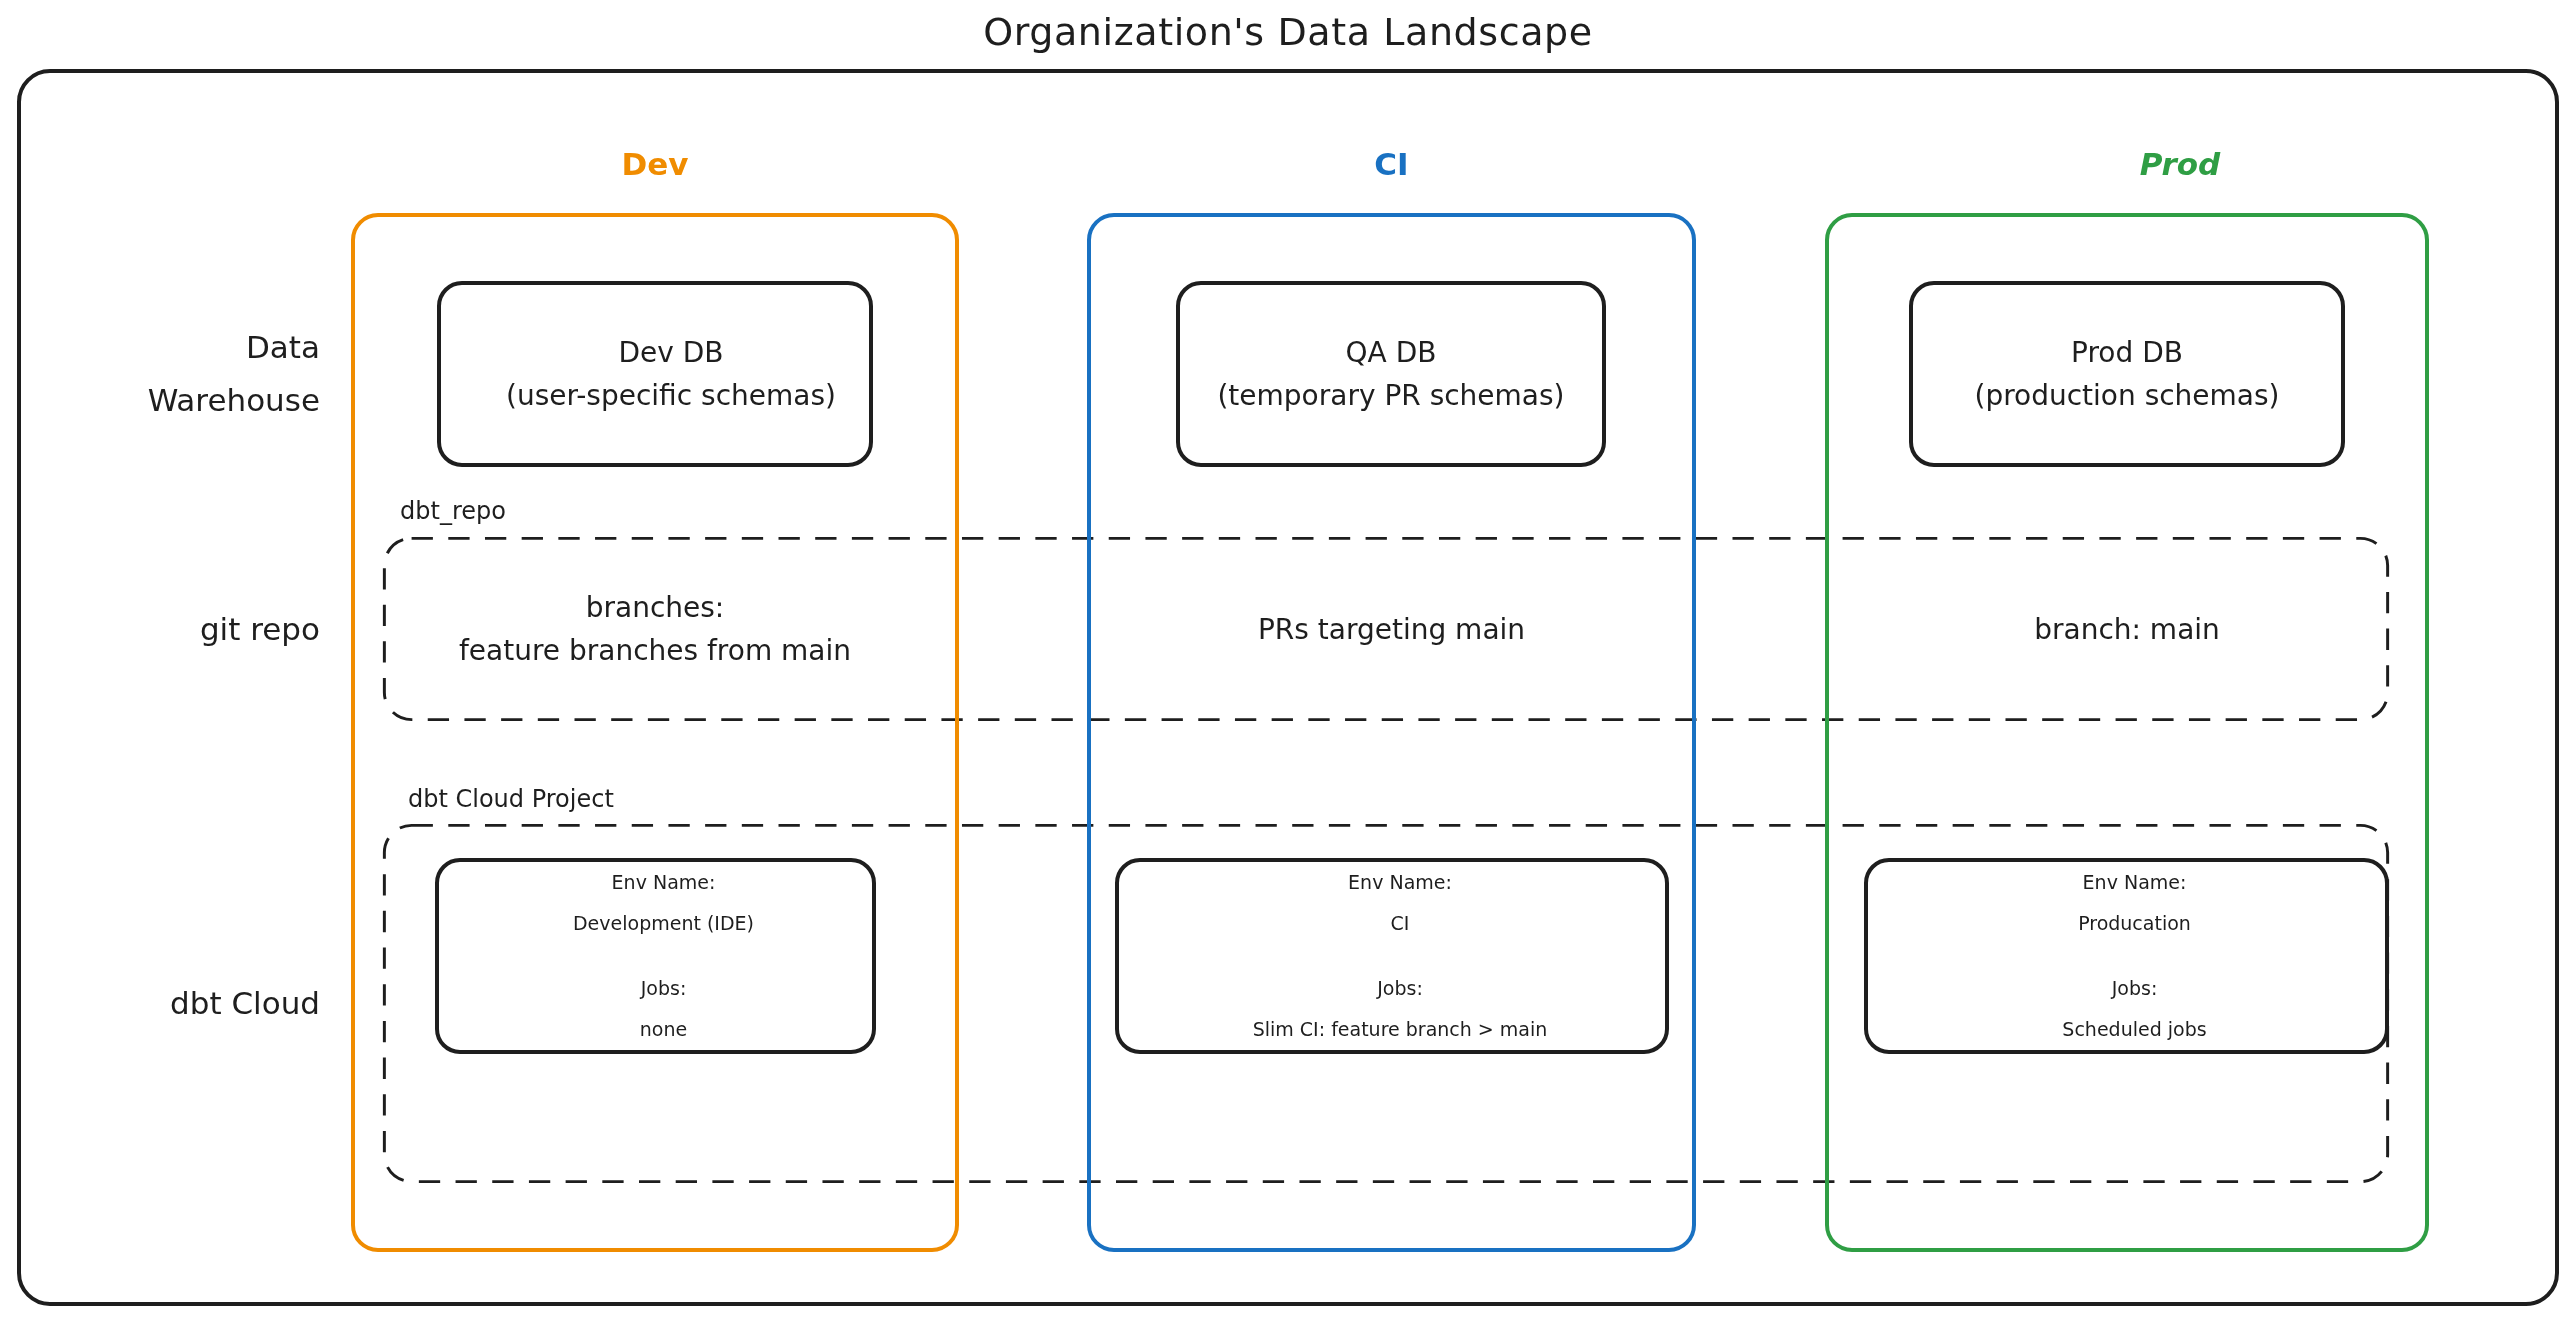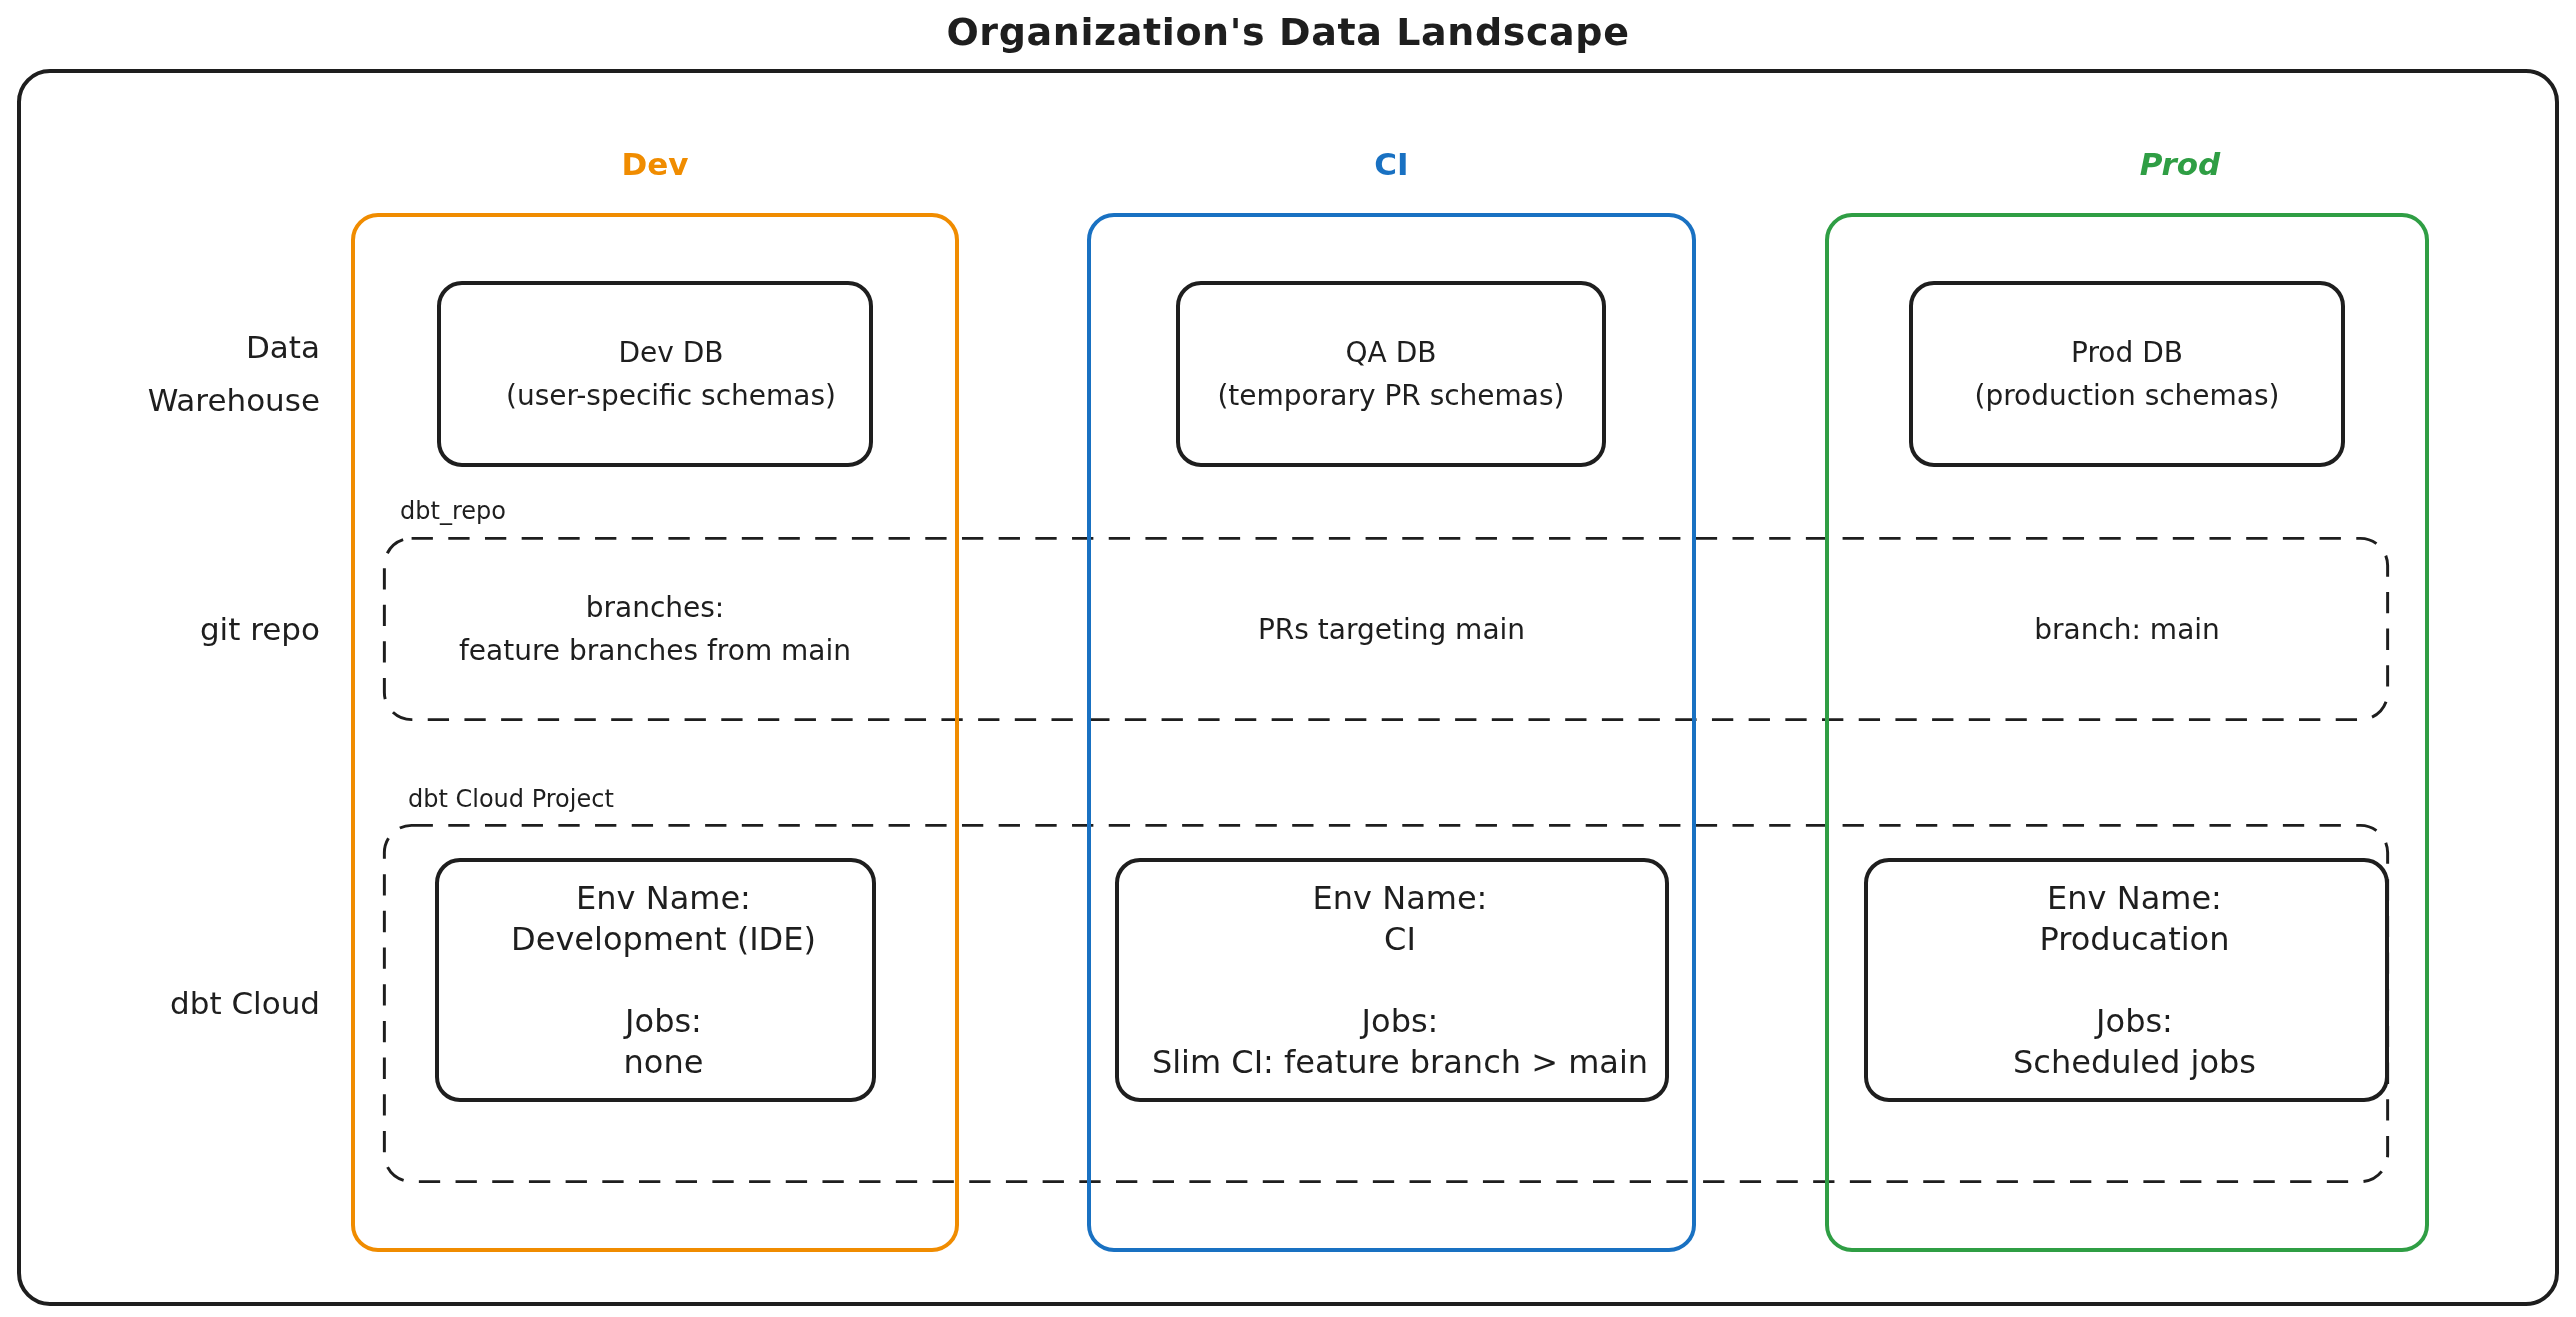--- a/index.html
+++ b/index.html
@@ -13,21 +13,21 @@
     margin: 0; padding: 0;
     width: 2576px; height: 1317px;
     background: #ffffff;
     font-family: "DejaVu Sans", sans-serif;
     color: var(--stroke);
   }
   .canvas { position: relative; width: 2576px; height: 1317px; overflow: hidden; }
 
   .title {
     position: absolute; top: 9.5px; left: 0; width: 100%;
-    text-align: center; font-size: 38px; font-weight: 700;
+    text-align: center; font-size: 38px; font-weight: 400;
     letter-spacing: 0.6px;
   }
 
   .outer {
     position: absolute; left: 16.6px; top: 69px;
     width: 2542px; height: 1237px;
     border: 4.7px solid var(--stroke); border-radius: 33px;
     z-index: 0;
   }
 
@@ -87,24 +87,24 @@
     position: absolute; top: 536px; height: 186px;
     display: flex; flex-direction: column; justify-content: center;
     text-align: center; font-size: 28px; line-height: 43px;
     z-index: 2;
   }
   .cell-dev  { left: 351px;  width: 608px; }
   .cell-ci   { left: 1087px; width: 609px; }
   .cell-prod { left: 1825px; width: 604px; }
 
   .env-box {
-    position: absolute; top: 858px; height: 244px;
+    position: absolute; top: 858px; height: 196px;
     border: 4.1px solid var(--stroke); border-radius: 25px;
     display: flex; flex-direction: column; justify-content: center;
-    text-align: center; font-size: 32px; line-height: 41px;
+    text-align: center; font-size: 19px; line-height: 41px;
     z-index: 4; background: transparent; padding-left: 16px;
   }
   .env-dev  { left: 435px;  width: 441px; }
   .env-ci   { left: 1115px; width: 554px; }
   .env-prod { left: 1864px; width: 525px; }
   .env-gap { height: 41px; }
 </style>
 </head>
 <body>
 

